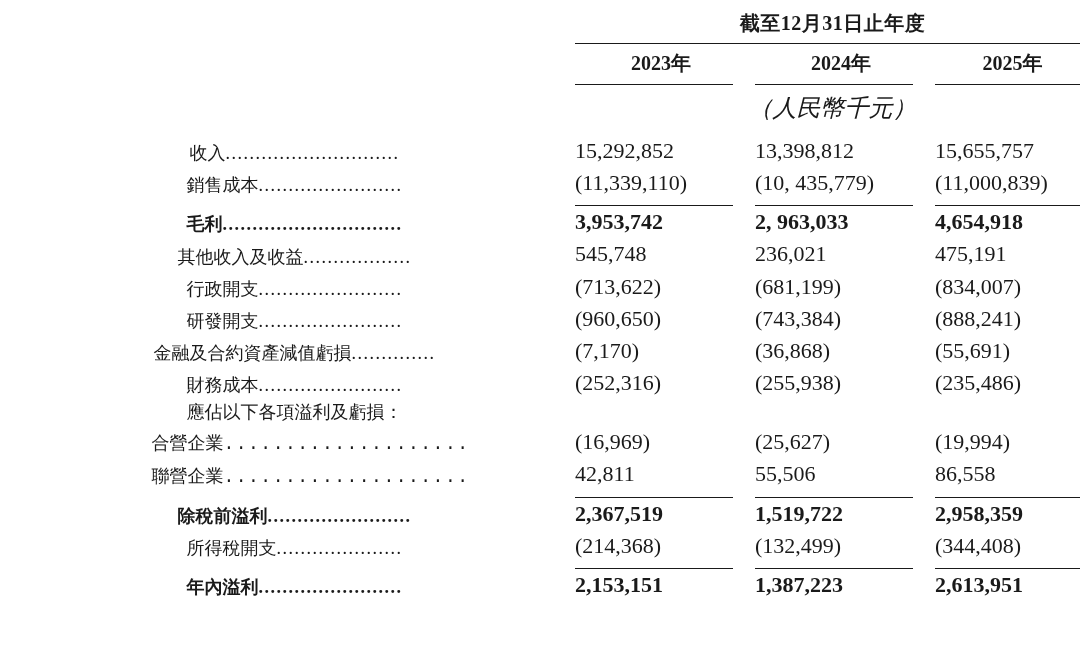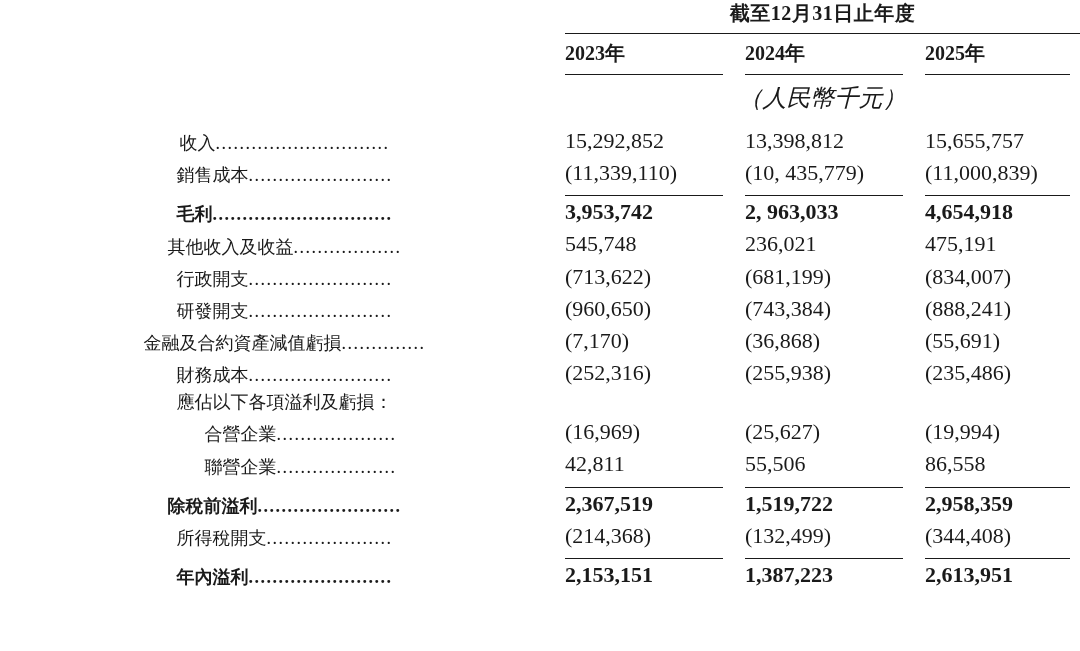--- a/index.html
+++ b/index.html
@@ -12,21 +12,21 @@
     height: 651px;
     font-family: "Liberation Serif", "DejaVu Serif", serif;
     color: #1a1a1a;
     overflow: hidden;
   }
   .sheet {
     position: relative;
     width: 956px;
     height: 651px;
     box-sizing: border-box;
-    padding: 0;
+    padding: 10px;
   }
   table.fin {
     width: 1080px;
     border-collapse: collapse;
     table-layout: fixed;
     font-size: 21px;
   }
   col.label { width: 565px; }
   col.y1 { width: 172px; }
   col.gap1 { width: 8px; }
@@ -47,20 +47,21 @@
     padding-bottom: 6px;
     letter-spacing: 0.5px;
   }
   .rule-top {
     height: 1px;
     background: #1a1a1a;
     font-size: 0;
     line-height: 0;
   }
   .yr {
+    text-align: center;
     font-weight: bold;
     font-size: 20px;
     padding: 6px 0 7px 0;
     margin-top: 20px;
   }
   .currency {
     text-align: center;
     font-style: italic;
     font-size: 24px;
     padding: 7px 0 2px 0;
@@ -72,20 +73,21 @@
     white-space: nowrap;
     padding: 2px 0 2px 4px;
     line-height: 1.28;
     text-align: center;
   }
   .lbl .dots {
     letter-spacing: 1.5px;
   }
   .lbl.indent {
     padding-left: 36px;
+    font-family: Liberation Mono, monospace;
   }
   .num {
     text-align: left;
     font-size: 22px;
     white-space: nowrap;
     padding: 2px 14px 2px 0;
     line-height: 1.28;
     font-variant-numeric: lining-nums;
   }
   .num.last { padding-right: 10px; }

